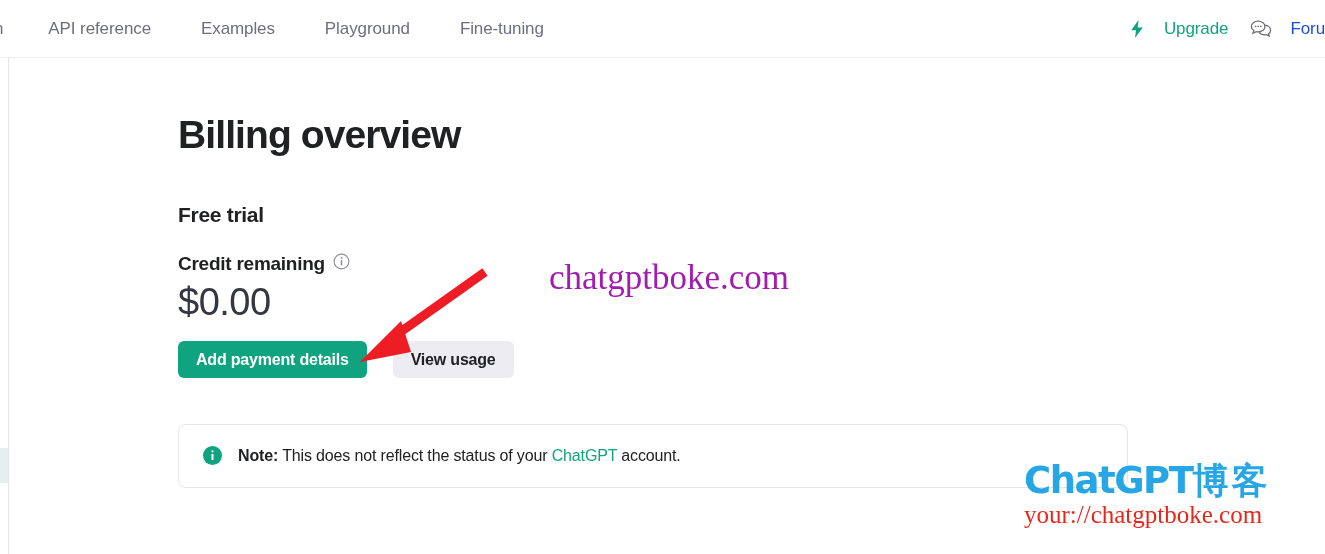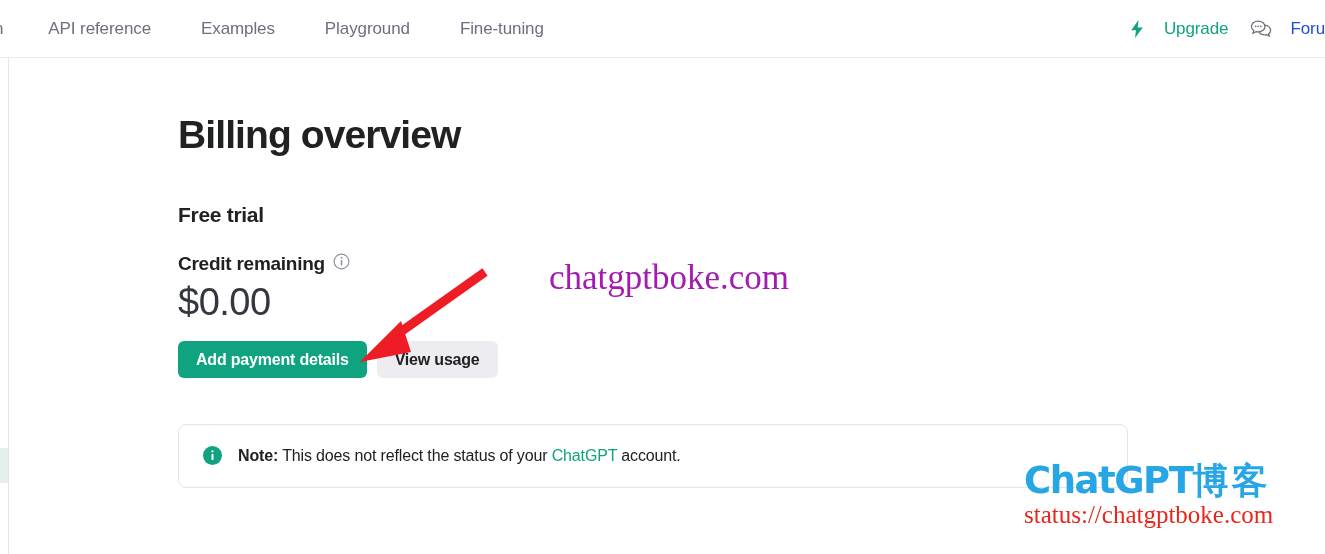--- a/index.html
+++ b/index.html
@@ -168,21 +168,21 @@
     font-weight: 400;
     color: #353740;
     letter-spacing: -0.5px;
     line-height: 1.05;
     padding-top: 8px;
   }
 
   .button-row {
     display: flex;
     align-items: center;
-    gap: 10px;
+    gap: 26px;
     padding-top: 18px;
   }
   .btn {
     border: none;
     border-radius: 6px;
     font-family: "Liberation Sans", sans-serif;
     font-size: 16px;
     font-weight: 700;
     letter-spacing: -0.2px;
     cursor: pointer;
@@ -362,16 +362,16 @@
       <path d="M485 272 L392 338" stroke="#ee1c25" stroke-width="9" stroke-linecap="butt"></path>
       <path d="M360 362 L401 321 L411 352 Z" fill="#ee1c25"></path>
       <path d="M360 362 L398 350 L392 331 Z" fill="#ee1c25"></path>
     </g>
   </svg>
 
   <div class="watermark-url">chatgptboke.com</div>
 
   <div class="watermark-logo">
     <div class="wm-brand"><span>ChatGPT</span><span class="wm-cn">博客</span></div>
-    <div class="wm-sub">status://chatgptboke.com</div>
+    <div class="wm-sub">your://chatgptboke.com</div>
   </div>
 
 </div>
 
 </body></html>

